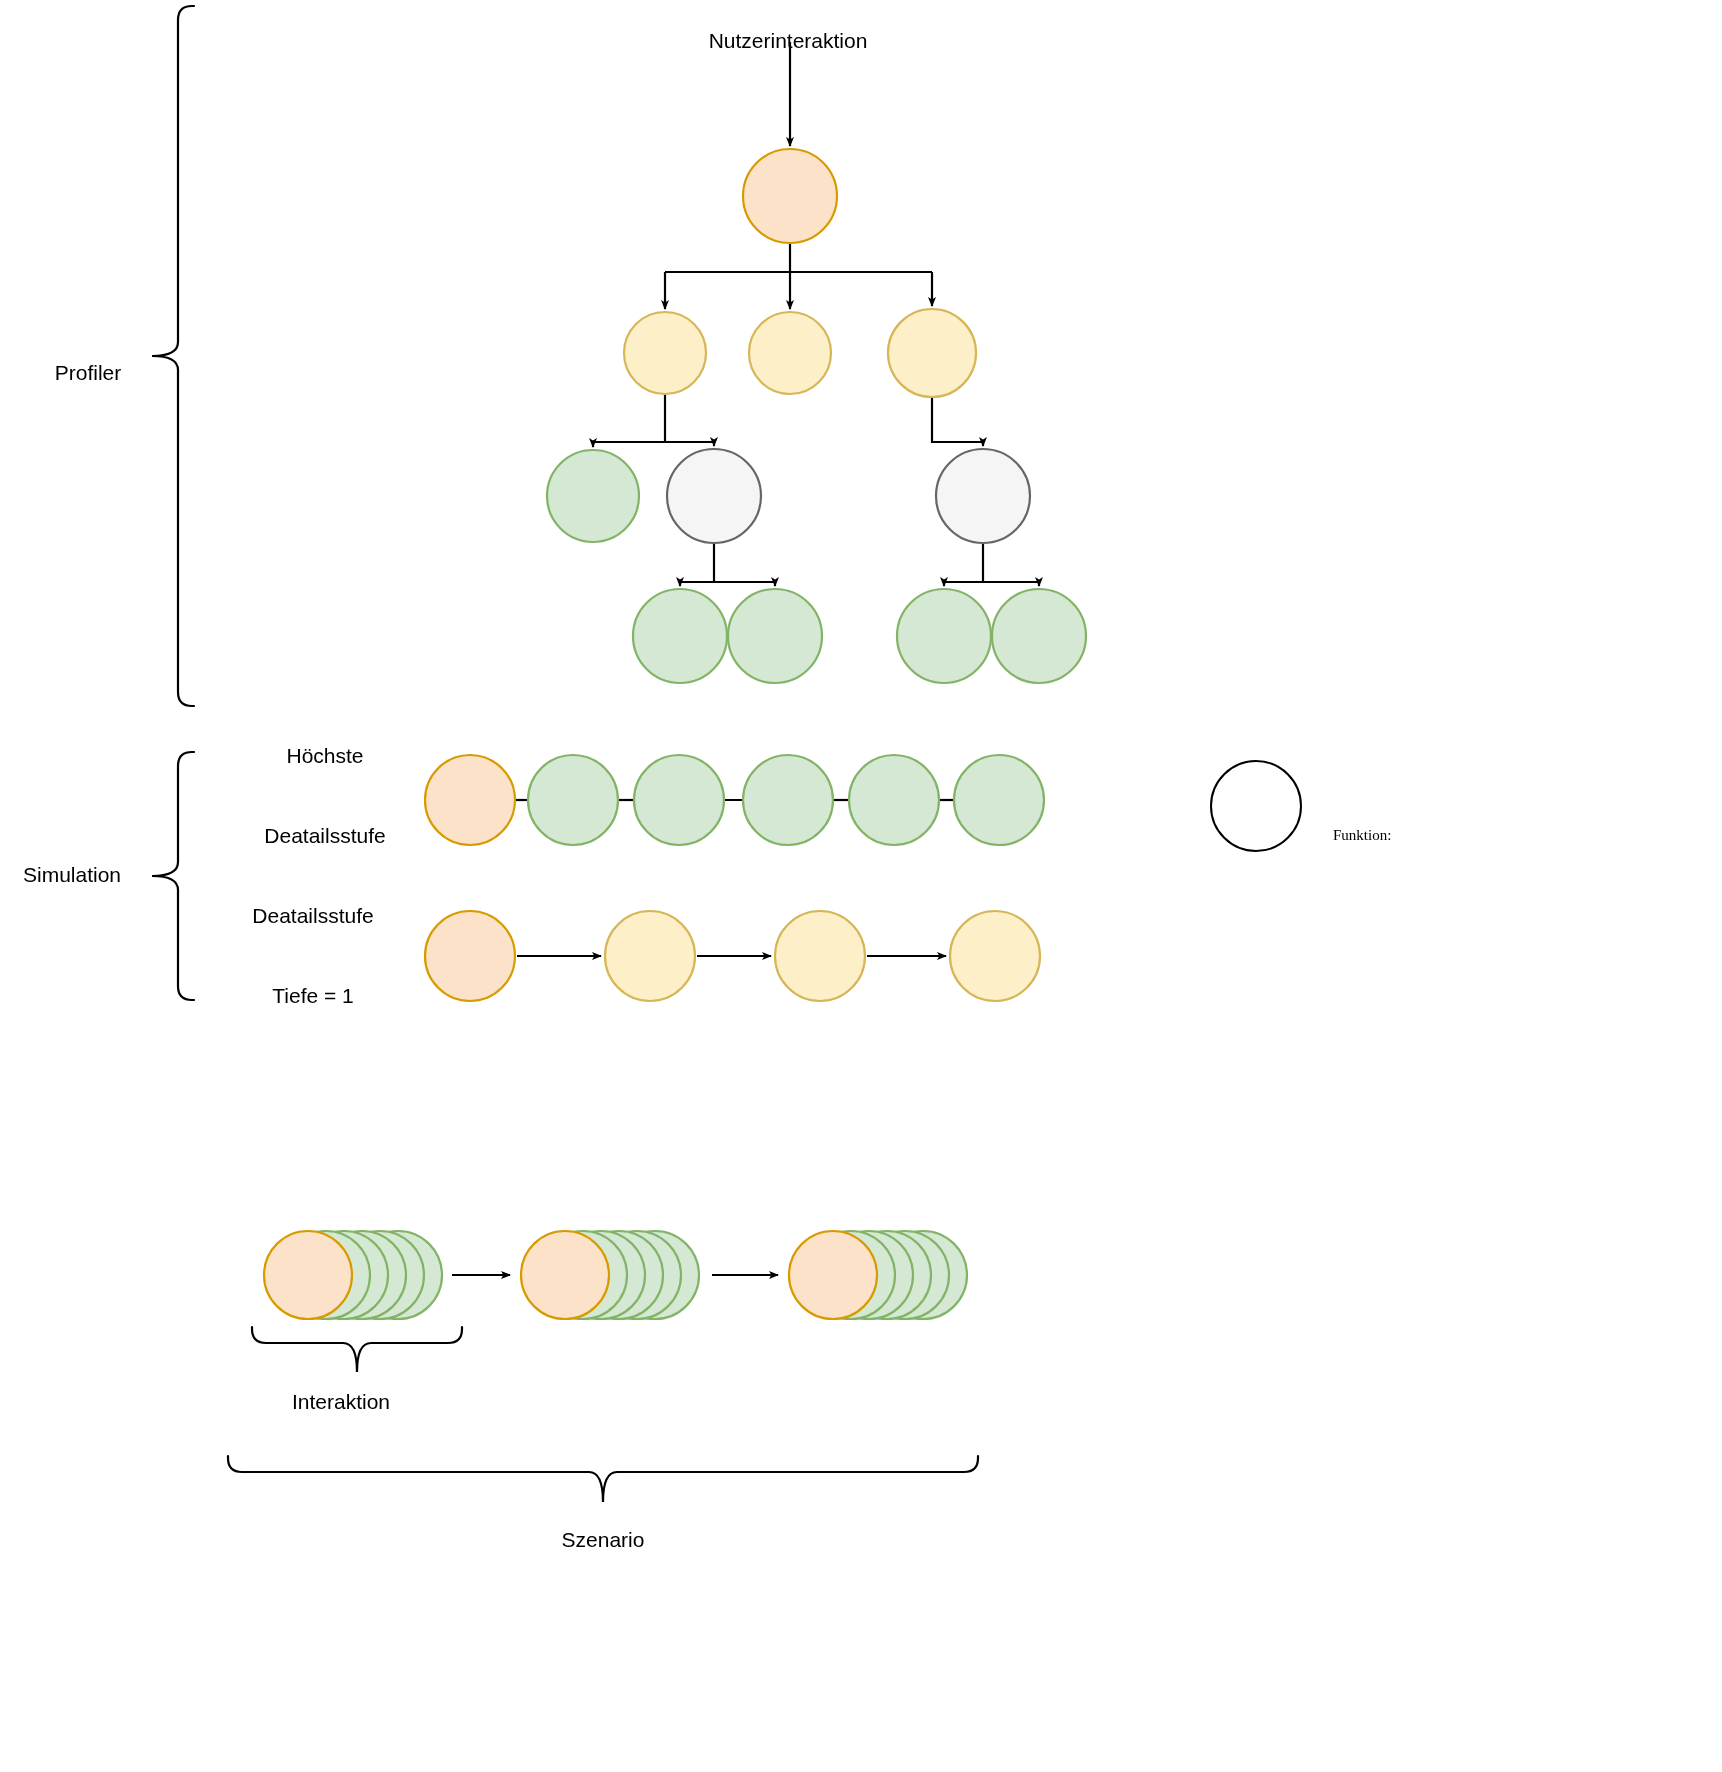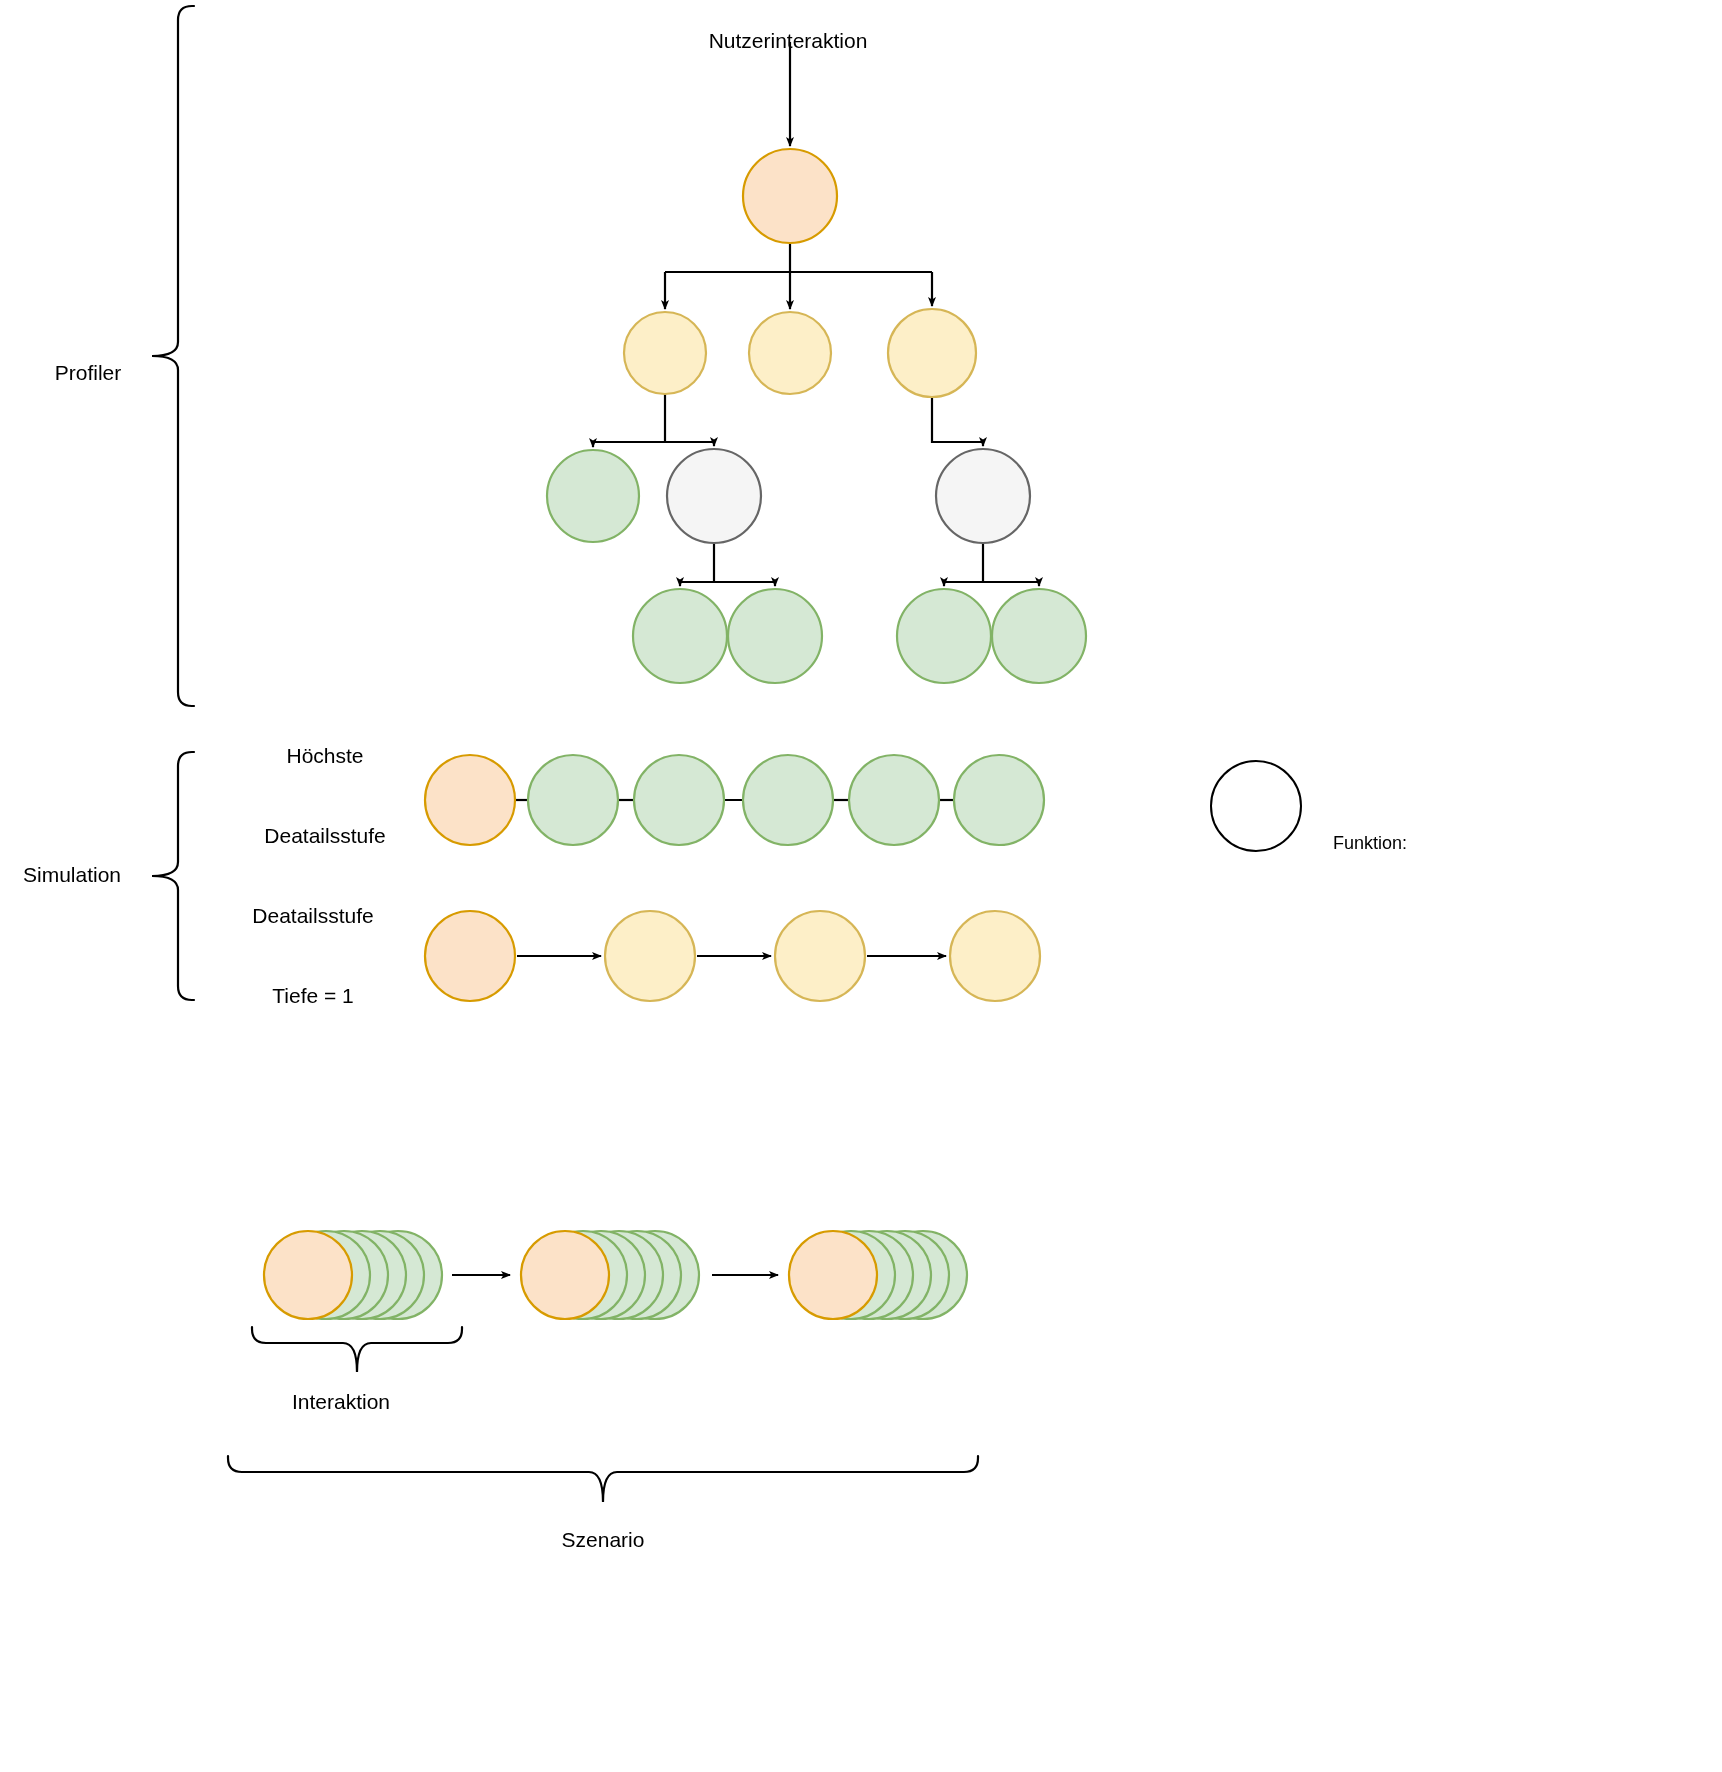--- a/index.html
+++ b/index.html
@@ -3,21 +3,21 @@
 <meta charset="utf-8">
 <style>
   html, body { margin:0; padding:0; background:#ffffff; }
   body { width:1722px; height:1772px; position:relative;
          font-family:"Liberation Sans", sans-serif; color:#000; overflow:hidden; }
   #stage { position:absolute; left:0; top:0; width:1562px; height:1772px; }
   svg.layer { position:absolute; left:0; top:0; width:1722px; height:1772px; }
   .txt { position:absolute; font-family:"Liberation Sans", sans-serif; color:#000;
          white-space:pre; line-height:1.28; }
   .c-label { font-size:21px; }
-  .legend-txt { position:absolute; font-size:18px; line-height:1.2; white-space:pre; }
+  .legend-txt { position:absolute; font-size:15px; line-height:1.2; white-space:pre;font-family:Liberation Serif, serif; }
 </style>
 </head>
 <body>
 
 <div id="stage">
 
   <svg class="layer" id="svg-layer" viewBox="0 0 1722 1772" xmlns="http://www.w3.org/2000/svg">
     <defs>
       <marker id="arrowhead" markerWidth="10" markerHeight="8" refX="9" refY="4" orient="auto" markerUnits="userSpaceOnUse">
         <path d="M0,0 L10,4 L0,8 L2.4,4 z" fill="#000"></path>

